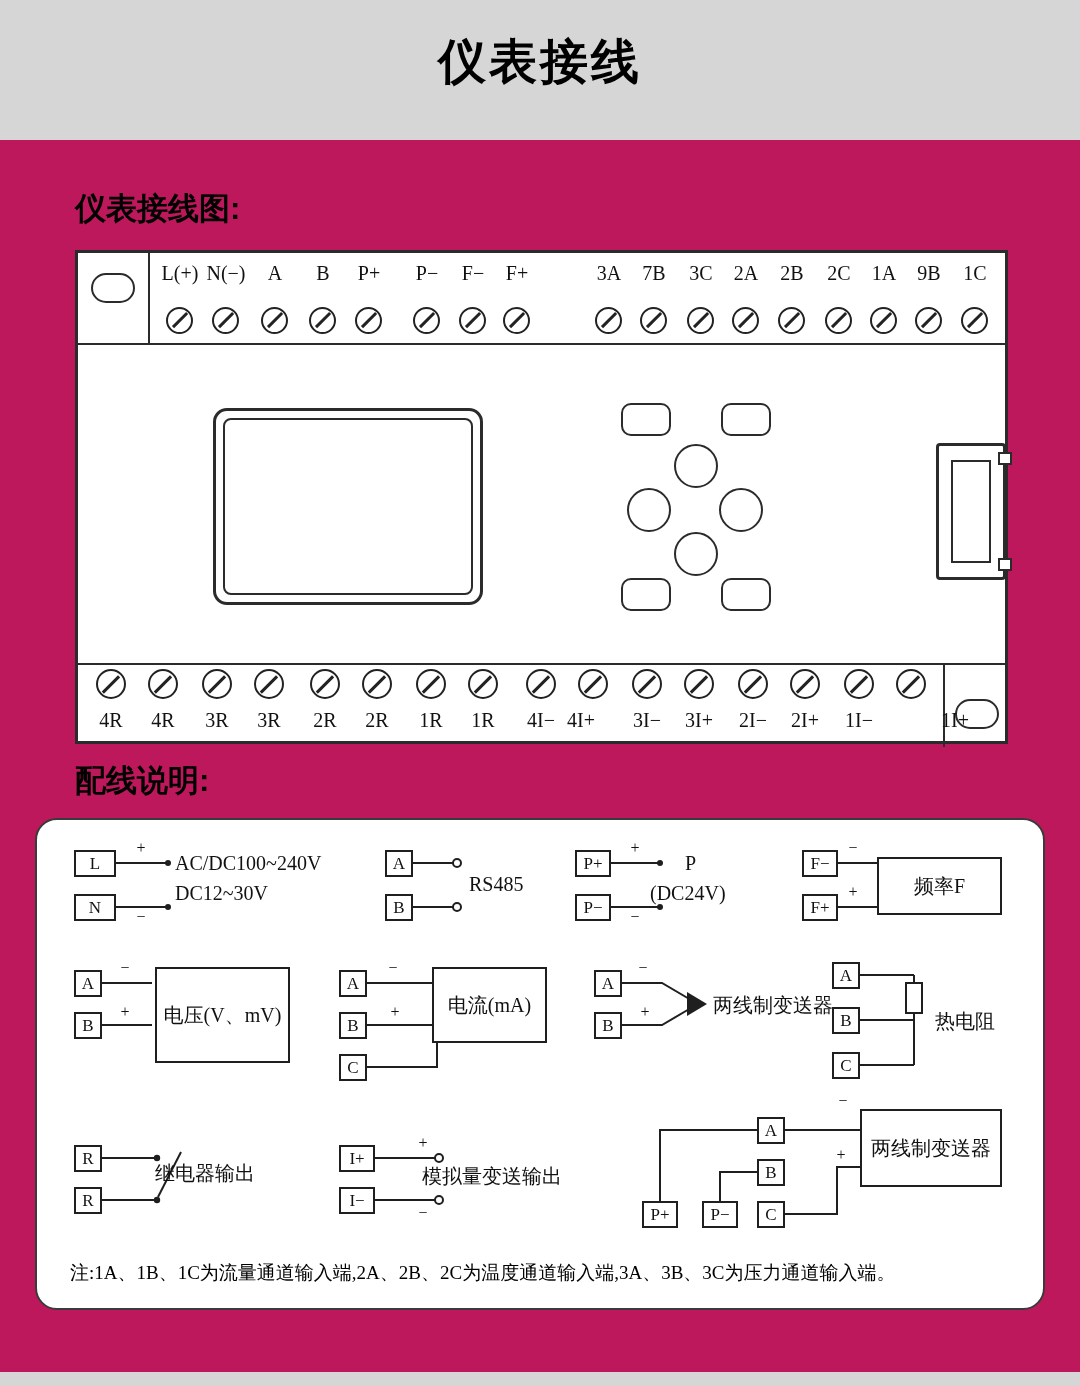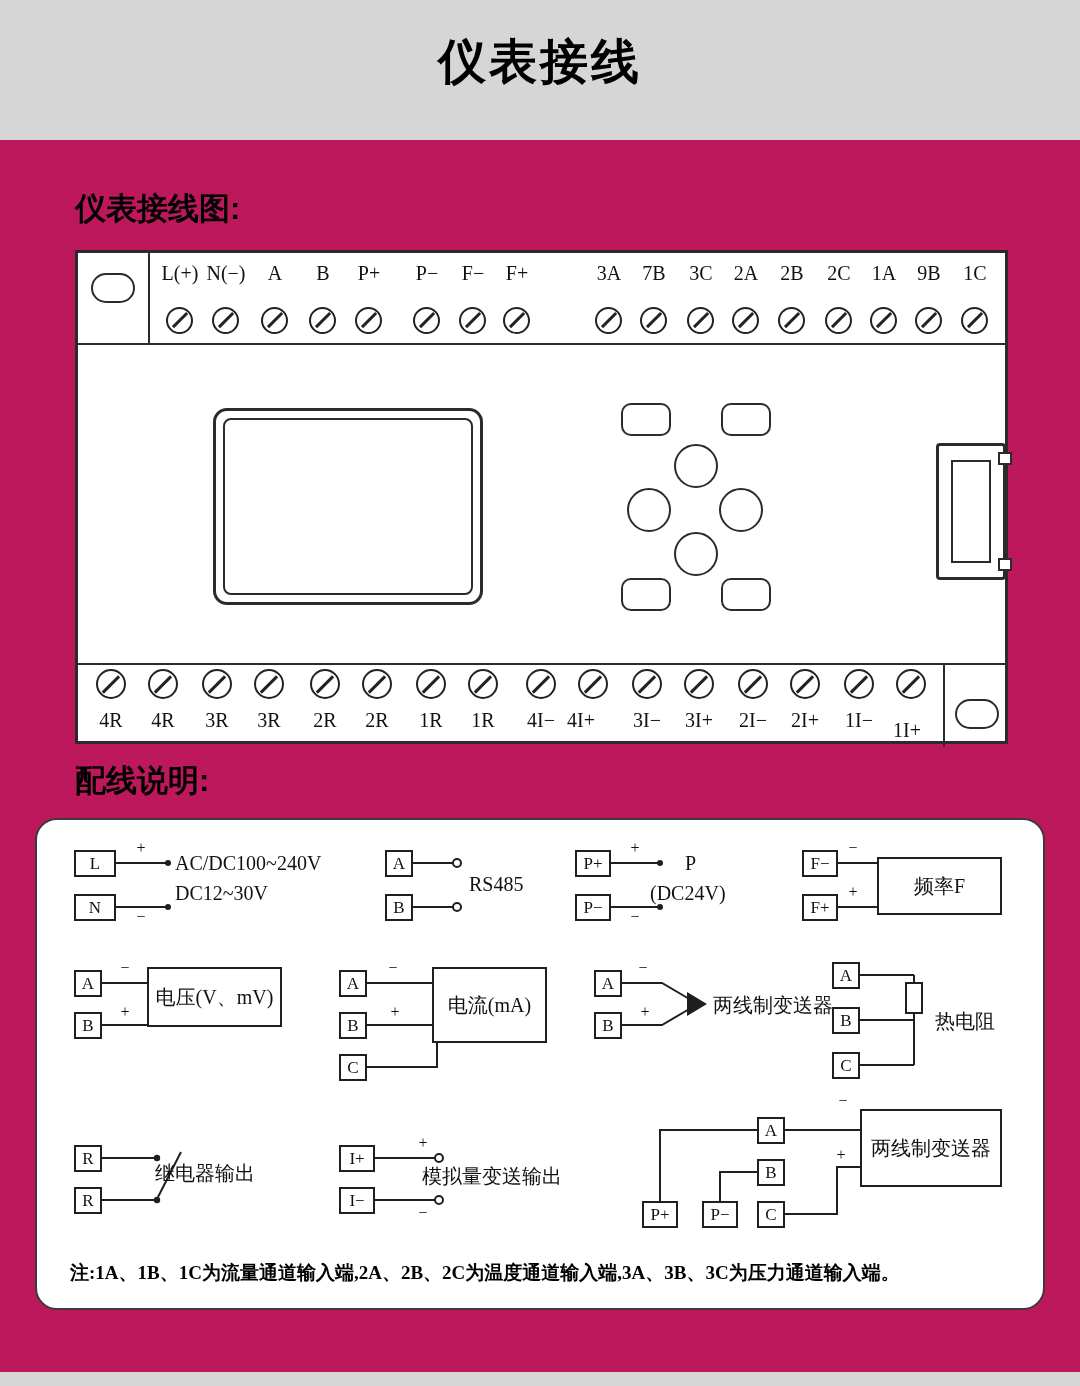--- a/index.html
+++ b/index.html
@@ -41,21 +41,21 @@
   .wsvg{position:absolute;left:0;top:0}
   .tbox{position:absolute;height:27px;border:2px solid #1f1f1f;background:#fff;
         display:flex;align-items:center;justify-content:center;
         font-family:"Liberation Serif","DejaVu Serif",serif;font-size:17px;color:#111}
   .bigbox{position:absolute;border:2px solid #1f1f1f;background:#fff;
         display:flex;align-items:center;justify-content:center;
         font-family:"Liberation Serif","DejaVu Serif",serif;font-size:20px;color:#111}
   .wlabel{position:absolute;font-family:"Liberation Serif","DejaVu Serif",serif;font-size:20px;white-space:nowrap;color:#111}
   .sign{position:absolute;transform:translateX(-50%);font-family:"Liberation Serif","DejaVu Serif",serif;font-size:16px;color:#111}
   .note{position:absolute;left:33px;top:440px;width:965px;white-space:nowrap;
-        font-family:"Liberation Serif","DejaVu Serif",serif;font-size:19px;font-weight:700;color:#000}
+        font-family:"Liberation Serif","DejaVu Serif",serif;font-size:19px;font-weight:400;color:#000}
   .footerbar{position:absolute;left:0;top:1372px;width:1080px;height:14px;background:#d6d6d6}
 </style>
 </head>
 <body>
 
 <div class="page">
 
   <div class="banner">
     <div class="banner-title">仪表接线</div>
   </div>
@@ -149,21 +149,21 @@
         <div class="b-label" style="left: 569px;">3I−</div>
         <div class="screw screw-bot" style="left: 554px;"></div>
         <div class="b-label" style="left: 621px;">3I+</div>
         <div class="screw screw-bot" style="left: 606px;"></div>
         <div class="b-label" style="left: 675px;">2I−</div>
         <div class="screw screw-bot" style="left: 660px;"></div>
         <div class="b-label" style="left: 727px;">2I+</div>
         <div class="screw screw-bot" style="left: 712px;"></div>
         <div class="b-label" style="left: 781px;">1I−</div>
         <div class="screw screw-bot" style="left: 766px;"></div>
-        <div class="b-label" style="left: 829px; margin-top: 10px;">1I+</div>
+        <div class="b-label" style="left: 877px;">1I+</div>
         <div class="screw screw-bot" style="left: 818px;"></div>
       </div>
   </div>
 
   <div class="h2" style="left:75px;top:760px">配线说明:</div>
 
   <div class="wpanel">
 
     <svg class="wsvg" width="1006" height="488" viewBox="0 0 1006 488">
       <g stroke="#1f1f1f" stroke-width="2" fill="none">
@@ -244,21 +244,21 @@
       <span class="sign" style="left:816px;top:19px">−</span>
       <span class="sign" style="left:816px;top:63px">+</span>
       <div class="bigbox" style="left:840px;top:37px;width:125px;height:58px">频率F</div>
     </div>
 
     <div>
       <div class="tbox" style="left:37px;top:150px;width:28px">A</div>
       <div class="tbox" style="left:37px;top:192px;width:28px">B</div>
       <span class="sign" style="left:88px;top:139px">−</span>
       <span class="sign" style="left:88px;top:183px">+</span>
-      <div class="bigbox" style="left:110px;top:147px;width:135px;height:60px">电压(V、mV)</div>
+      <div class="bigbox" style="left:118px;top:147px;width:135px;height:96px">电压(V、mV)</div>
     </div>
 
     <div>
       <div class="tbox" style="left:302px;top:150px;width:28px">A</div>
       <div class="tbox" style="left:302px;top:192px;width:28px">B</div>
       <div class="tbox" style="left:302px;top:234px;width:28px">C</div>
       <span class="sign" style="left:356px;top:139px">−</span>
       <span class="sign" style="left:358px;top:183px">+</span>
       <div class="bigbox" style="left:395px;top:147px;width:115px;height:76px">电流(mA)</div>
     </div>

